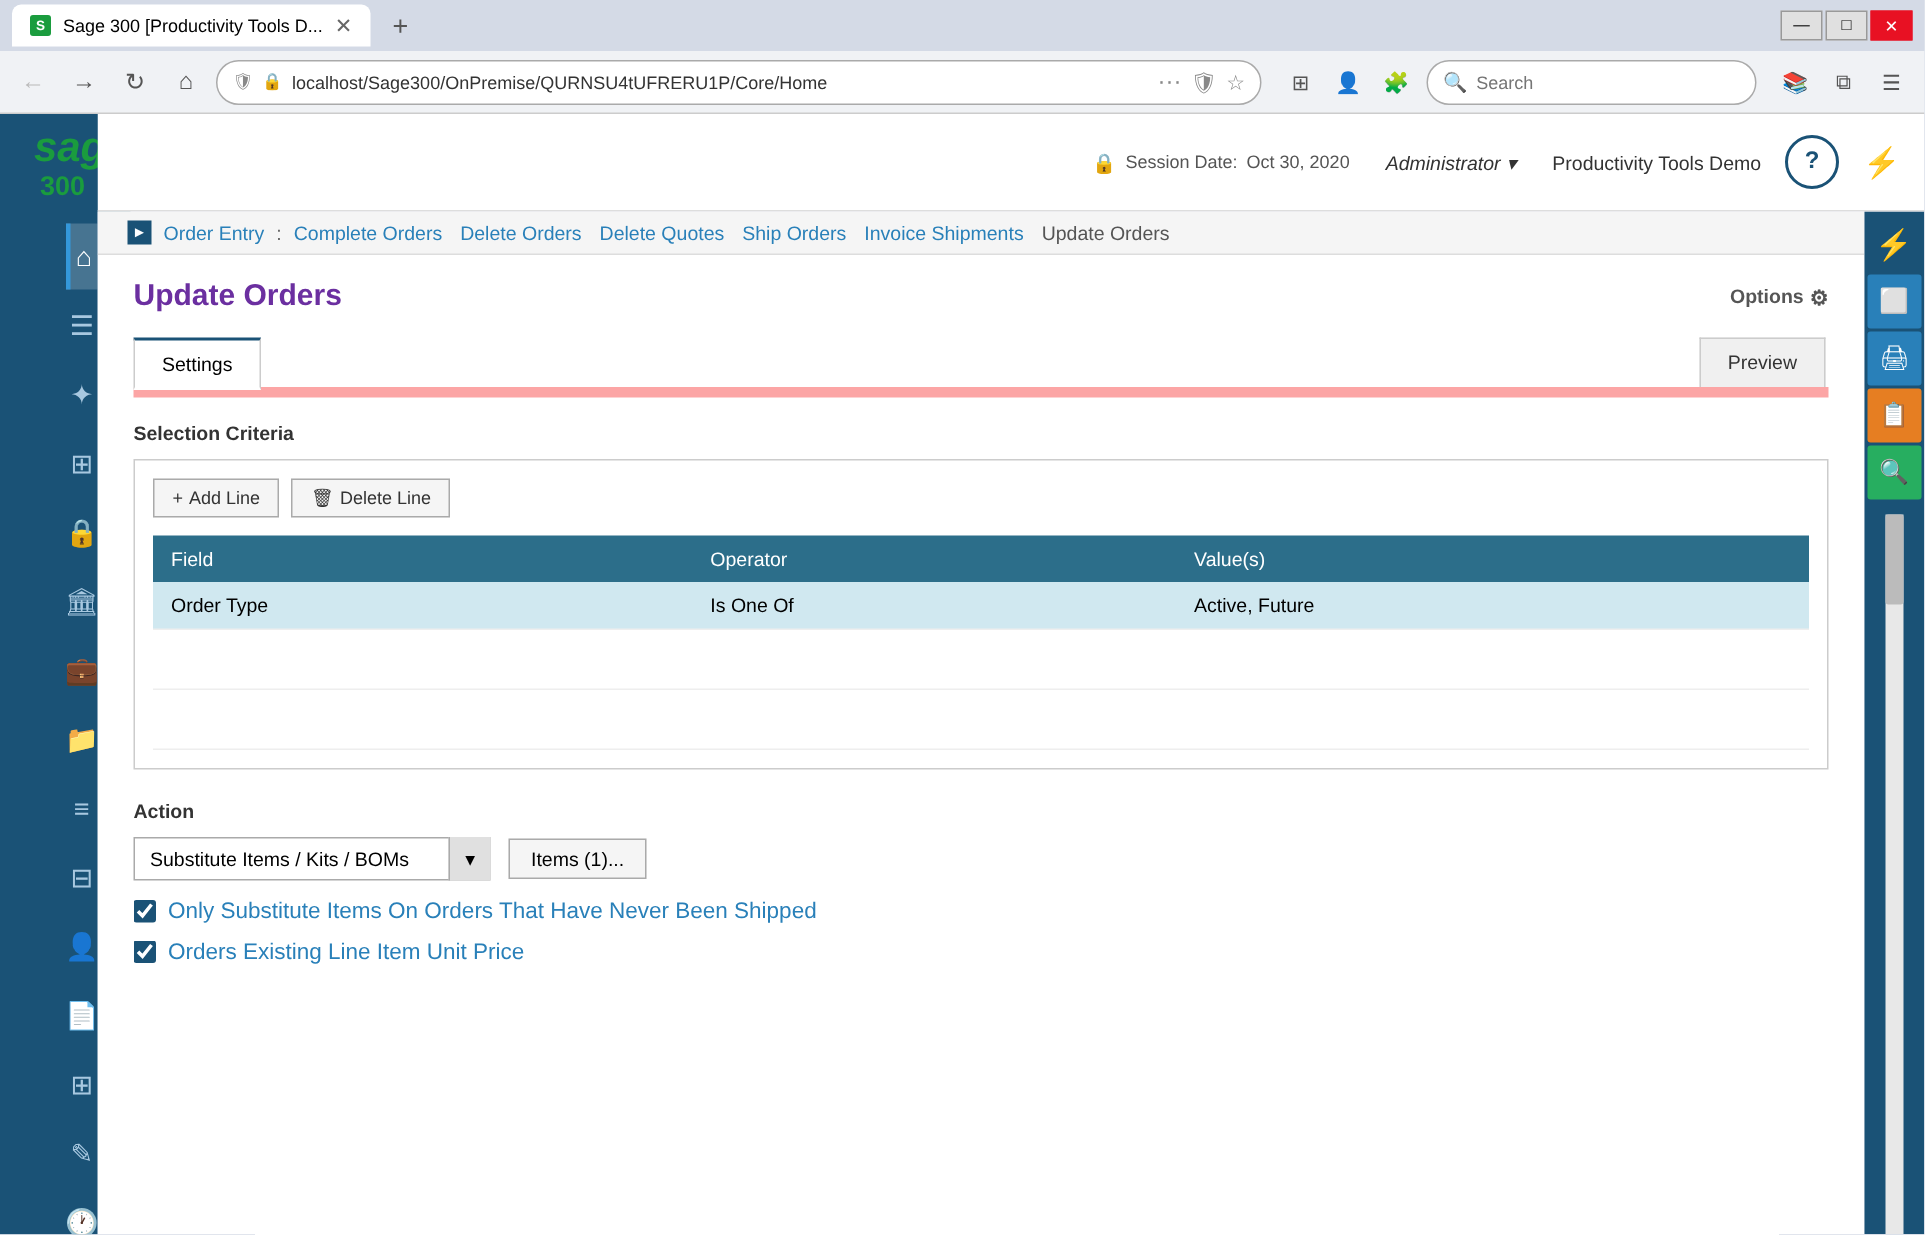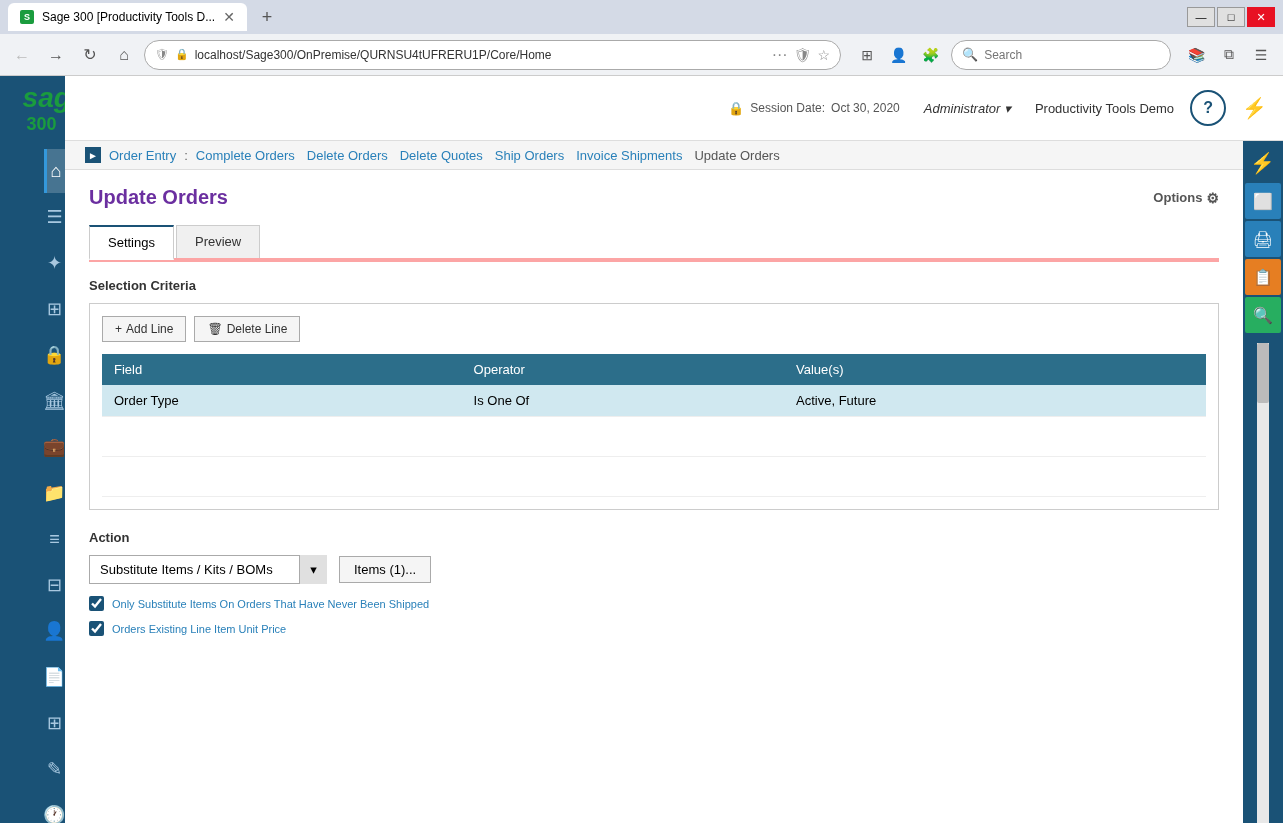--- a/index.html
+++ b/index.html
@@ -69,21 +69,21 @@
     .breadcrumb-collapse { width: 16px; height: 16px; background: #1a5276; cursor: pointer; display: flex; align-items: center; justify-content: center; }
     .breadcrumb-collapse-arrow { color: white; font-size: 10px; }
 
     
     .page-content { padding: 16px 24px; }
     .page-title { color: #6b2fa0; font-size: 20px; font-weight: bold; margin-bottom: 16px; display: flex; align-items: center; justify-content: space-between; }
     .options-btn { display: flex; align-items: center; gap: 4px; color: #555; font-size: 13px; cursor: pointer; text-align: right; }
     .gear-icon { font-size: 14px; }
 
     
-    .tabs { display: flex; border-bottom: 4px solid #fca5a5; margin-bottom: 16px; }
+    .tabs { display: flex; border-bottom: 7px solid #fca5a5; margin-bottom: 16px; justify-content: space-between; }
     .tab { padding: 8px 18px; cursor: pointer; font-size: 13px; border: 1px solid #ccc; border-bottom: none; background: #f0f0f0; color: #333; margin-right: 2px; }
     .tab.active { background: white; border-top: 2px solid #1a5276; border-bottom: 2px solid white; margin-bottom: -2px; font-weight: 500; color: #000; }
 
     
     .section-title { font-size: 13px; font-weight: bold; color: #333; margin-bottom: 10px; }
     .criteria-container { border: 1px solid #ccc; padding: 12px; margin-bottom: 16px; }
     .criteria-toolbar { display: flex; gap: 8px; margin-bottom: 12px; }
     .criteria-btn { padding: 5px 12px; border: 1px solid #aaa; background: #f5f5f5; cursor: pointer; font-size: 12px; display: flex; align-items: center; gap: 4px; color: #333; }
 
     
@@ -96,21 +96,21 @@
     .action-section { margin-top: 20px; }
     .action-row { display: flex; align-items: center; gap: 12px; margin-bottom: 12px; }
     .action-select-wrapper { position: relative; display: inline-block; }
     .action-select { appearance: none; -webkit-appearance: none; padding: 6px 30px 6px 10px; border: 1px solid #aaa; background: white; font-size: 13px; width: 238px; cursor: pointer; }
     .action-select-arrow { position: absolute; right: 0; top: 0; bottom: 0; width: 28px; background: #e0e0e0; border-left: 1px solid #aaa; display: flex; align-items: center; justify-content: center; pointer-events: none; }
     .items-btn { padding: 5px 14px; border: 1px solid #aaa; background: #f5f5f5; cursor: pointer; font-size: 13px; }
 
     
     .checkbox-row { display: flex; align-items: center; gap: 8px; margin-bottom: 10px; }
     .checkbox-row input[type="checkbox"] { width: 15px; height: 15px; cursor: pointer; accent-color: #1a5276; }
-    .checkbox-label { font-size: 11px; color: #333; }
+    .checkbox-label { font-size: 15px; color: #333; }
 
     
     .main-content::-webkit-scrollbar { width: 12px; }
     .main-content::-webkit-scrollbar-track { background: #f0f0f0; }
     .main-content::-webkit-scrollbar-thumb { background: #bbb; border-radius: 2px; }
     .sage-text { color: #1a9c3e; font-size: 28px; font-weight: bold; font-style: italic; }
     .sage-num { color: #1a9c3e; font-size: 18px; font-weight: bold; margin-left: 4px; }
   </style>
 </head>
 <body>

